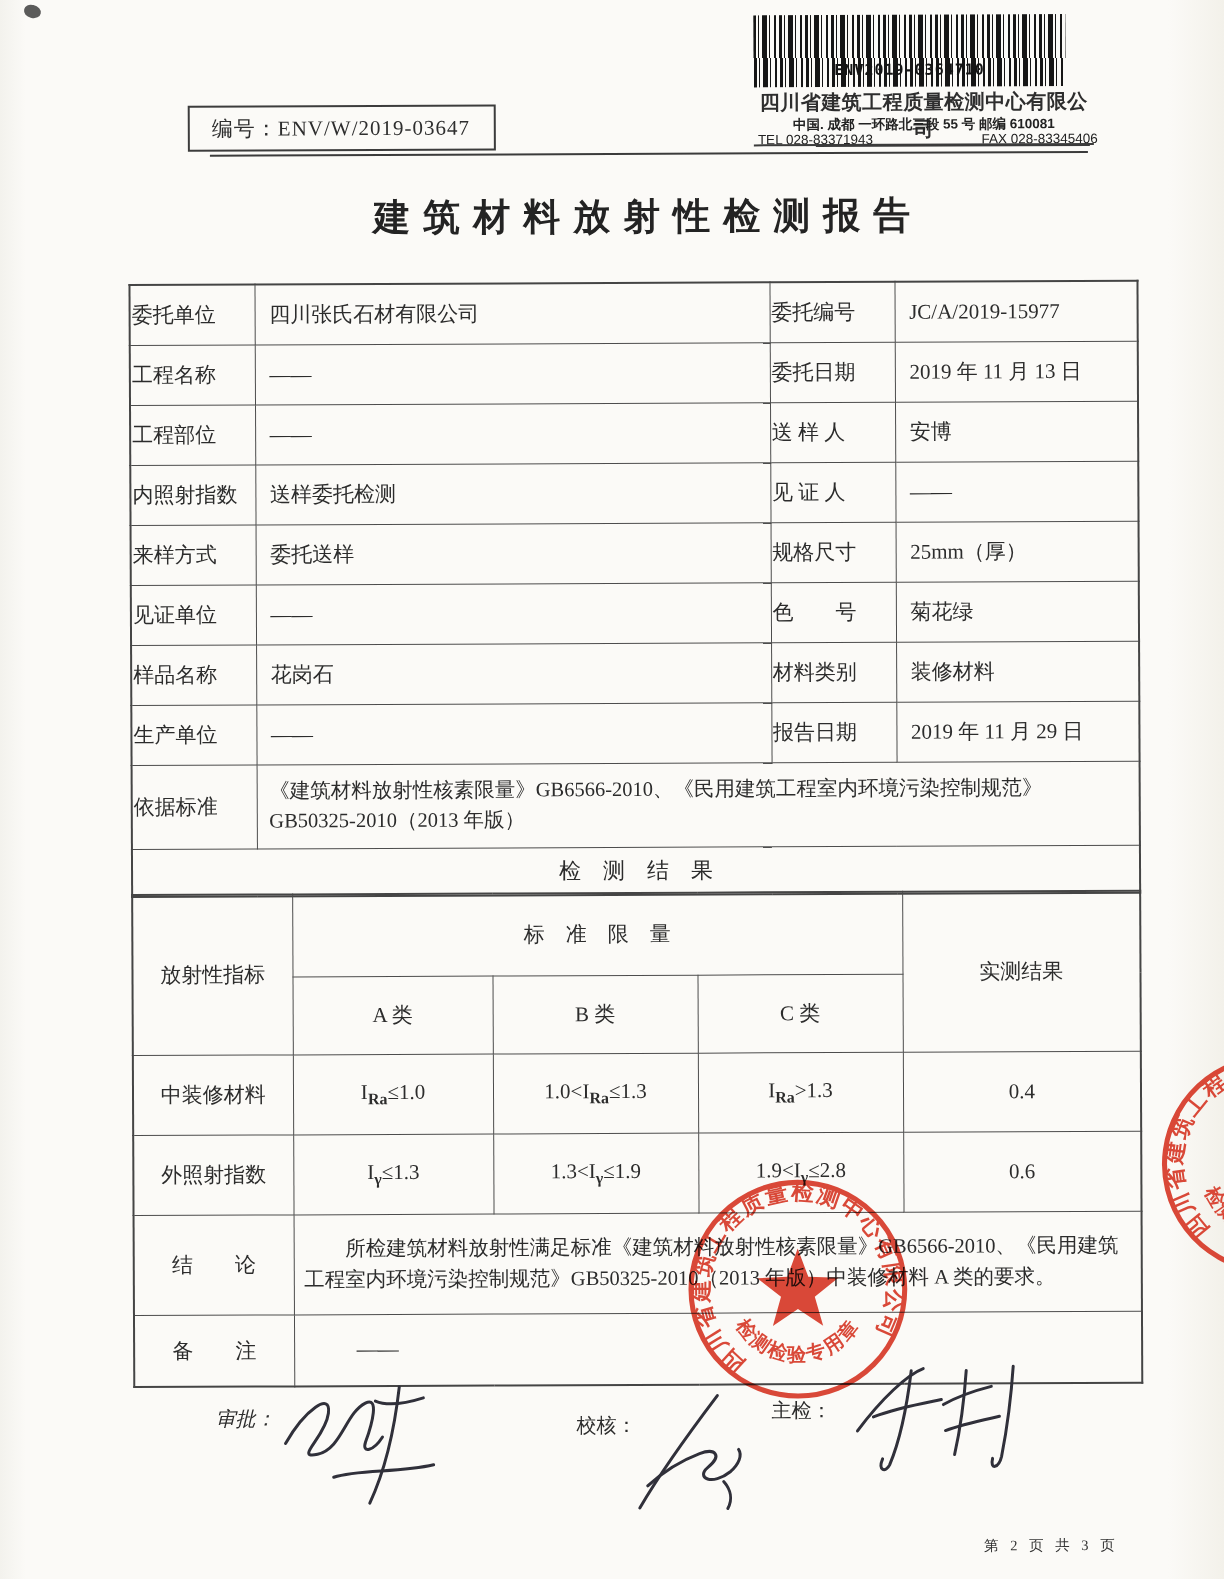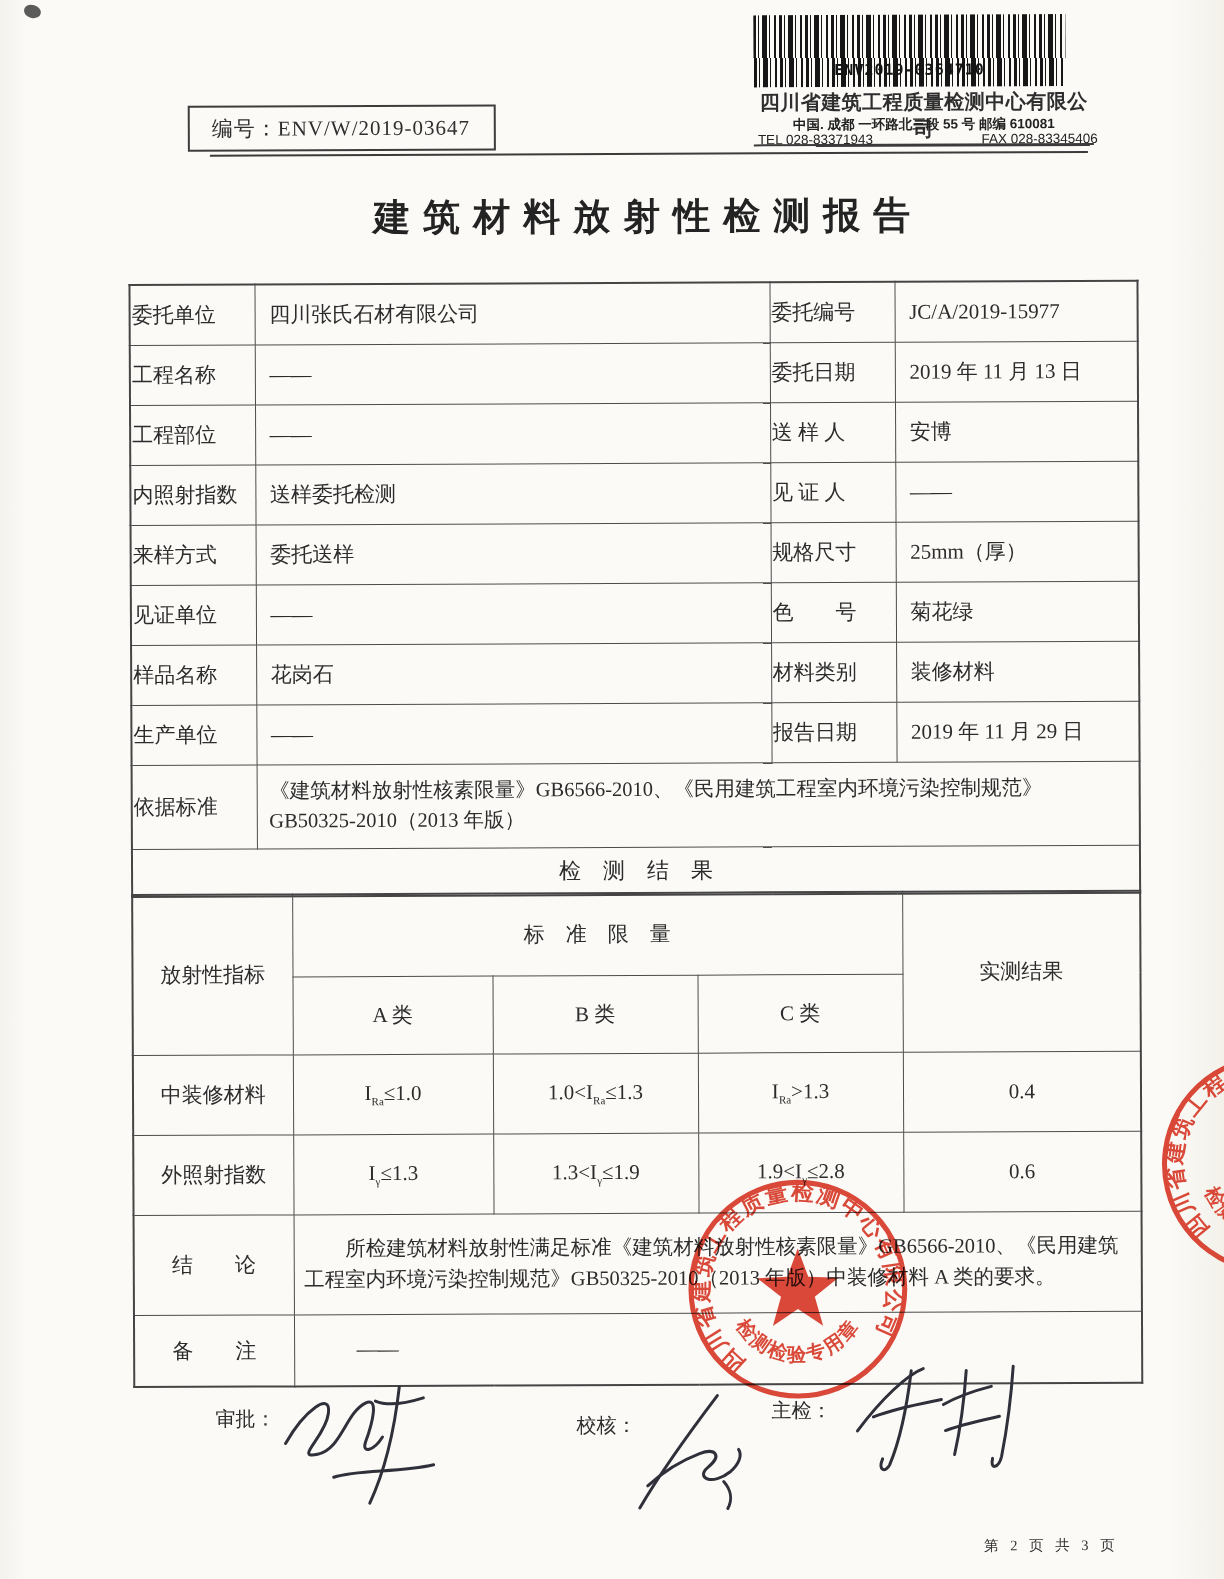--- a/index.html
+++ b/index.html
@@ -50,21 +50,21 @@
   .info tr.sec{height:48px;}
   td.std-text{padding:6px 12px;line-height:1.45;font-size:20.5px;text-align:left;}
   td.sec-title{text-align:center;font-size:22px;}
   .res{top:892px;}
   .res tr.h1{height:82px;}
   .res tr.h2{height:78px;}
   .res tr.d{height:80px;}
   .res tr.concl{height:100px;}
   .res tr.remark{height:72px;}
   .res td{text-align:center;}
-  .res sub{font-size:11px;}
+  .res sub{font-size:16px;font-weight:bold;}
   td.concl-cell{text-align:left;padding:4px 16px 4px 10px;}
   td.concl-cell p{margin:0;text-indent:2em;font-size:20.5px;line-height:1.5;}
   td.remark-val{text-align:left;padding-left:62px;}
 
   
   .stamp{position:absolute;mix-blend-mode:multiply;opacity:.93;pointer-events:none;}
   .stamp svg{display:block;}
   .stamp-main{left:678px;top:1173px;width:234px;height:234px;}
   .stamp-edge{left:1152px;top:1050px;width:234px;height:234px;transform:rotate(8deg);}
 
@@ -240,21 +240,21 @@
           <textPath href="#ringPathB" xlink:href="#ringPathB">四川省建筑工程质量检测中心有限公司</textPath>
         </text>
         <polygon fill="#d63a28" points="115,75 104.7,102.8 75.1,104 98.4,122.4 90.3,151 115,134.5 139.7,151 131.6,122.4 154.9,104 125.3,102.8"></polygon>
         <path id="botPathB" d="M 54,150 A 70,70 0 0 0 176,150" fill="none"></path>
         <text font-size="19" font-weight="bold" fill="#d63a28" letter-spacing="2">
           <textPath href="#botPathB" xlink:href="#botPathB">检测检验专用章</textPath>
         </text>
       </svg>
     </div>
 
-    <div class="sig-label" style="left:212px;top:1404px;">审批：</div>
+    <div class="sig-label" style="left:212px;top:1404px;font-style:italic;">审批：</div>
     <svg class="sig" style="left:272px;top:1378px;" width="180" height="130" viewBox="0 0 180 130">
       <path d="M10,64 C30,30 56,12 53,34 C50,58 18,80 42,75 C66,70 70,34 90,24 C104,17 97,44 90,63 C86,75 98,72 107,58"></path>
       <path d="M100,22 C114,28 132,24 148,19"></path>
       <path d="M124,8 C120,42 112,86 94,124"></path>
       <path d="M58,98 C82,90 124,94 158,86"></path>
     </svg>
     <div class="sig-label" style="left:573px;top:1412px;">校核：</div>
     <svg class="sig" style="left:616px;top:1390px;" width="135" height="125" viewBox="0 0 135 125">
       <path d="M98,6 C72,40 40,84 20,118"></path>
       <path d="M28,96 C48,78 64,70 80,64 C96,58 103,66 88,78 C76,88 92,97 111,82 C119,75 123,66 119,60"></path>

